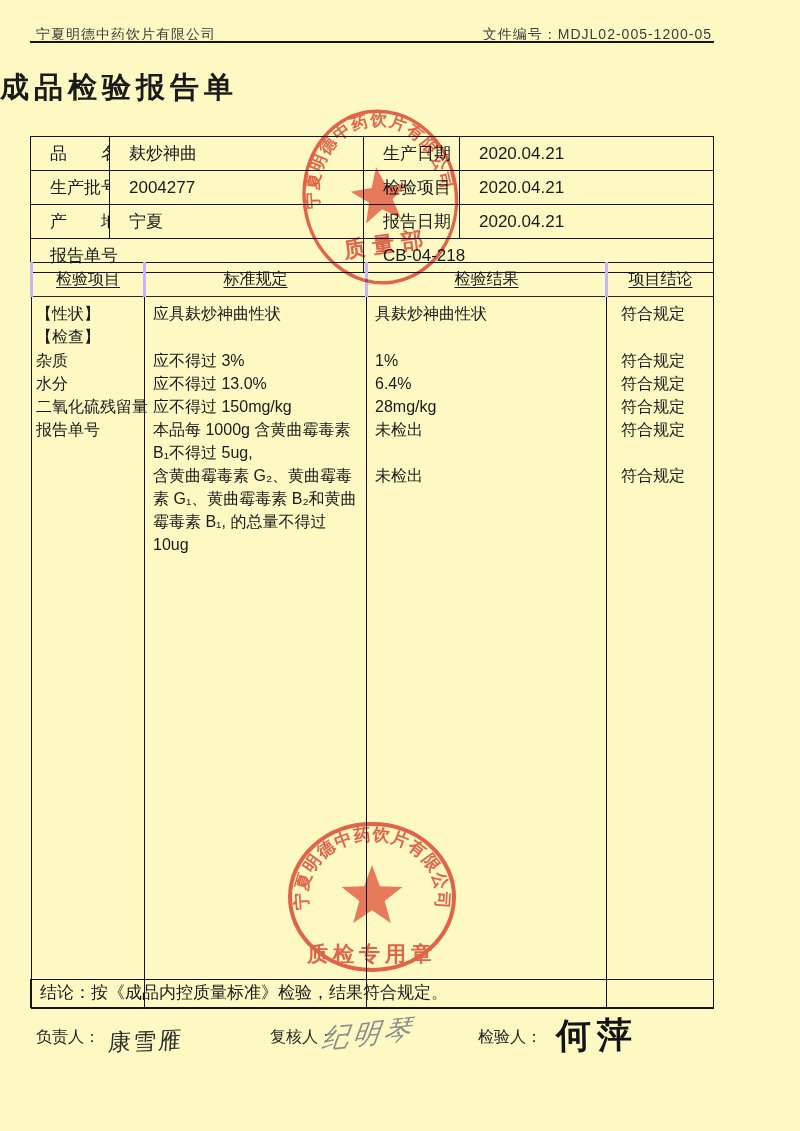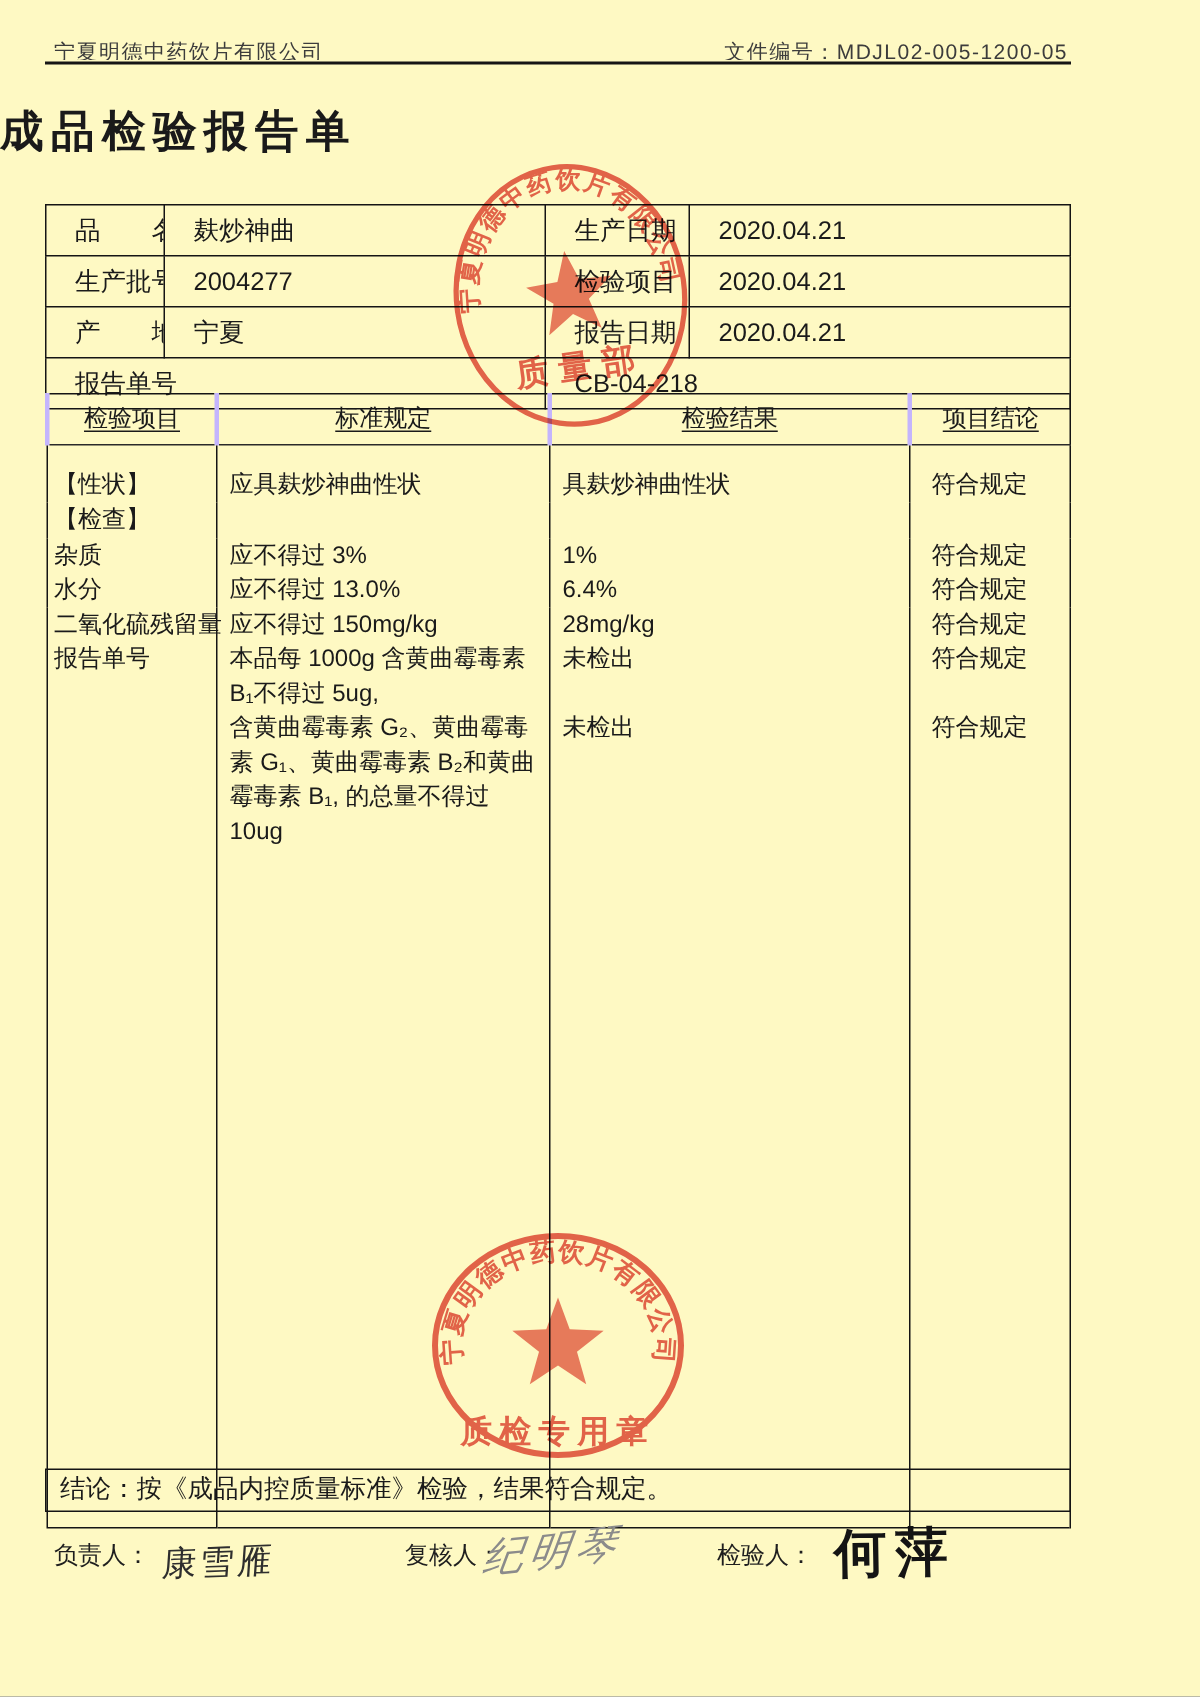--- a/index.html
+++ b/index.html
@@ -55,21 +55,21 @@
     font-size:16px;font-weight:normal;height:31px;text-align:center;
   }
   .results-table th span{text-decoration:underline;text-underline-offset:3px;}
   .results-table td{
     border-left:1px solid #141414;border-right:1px solid #141414;
     font-size:16px;line-height:23px;vertical-align:top;
     padding:0 8px 0 8px;
   }
   .results-table td.c1{padding-left:4px;white-space:nowrap;}
   .results-table td.c4{padding-left:14px;white-space:nowrap;}
-  tr.r1 td{padding-top:15px;height:19px;}
+  tr.r1 td{padding-top:5px;height:19px;}
   tr.r2 td{height:24px;}
   tr.r3 td,tr.r4 td,tr.r5 td{height:23px;}
   tr.r6 td{height:46px;}
   tr.r7 td{height:70px;}
   tr.filler td{height:452px;}
   
   .conclusion{
     position:absolute;top:979px;left:30px;width:684px;height:29px;
     border:1.5px solid #141414;box-sizing:border-box;
     font-size:17px;line-height:26px;padding-left:9px;

